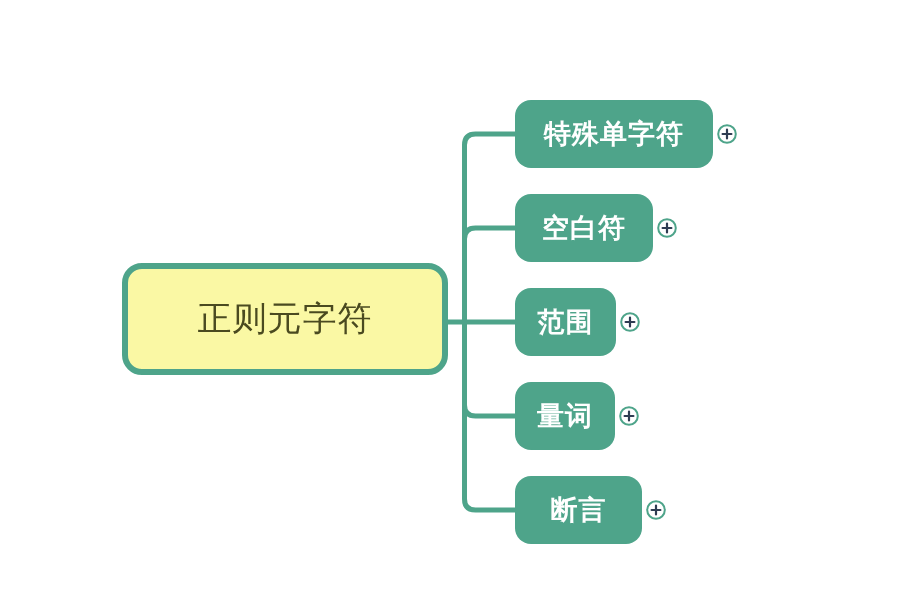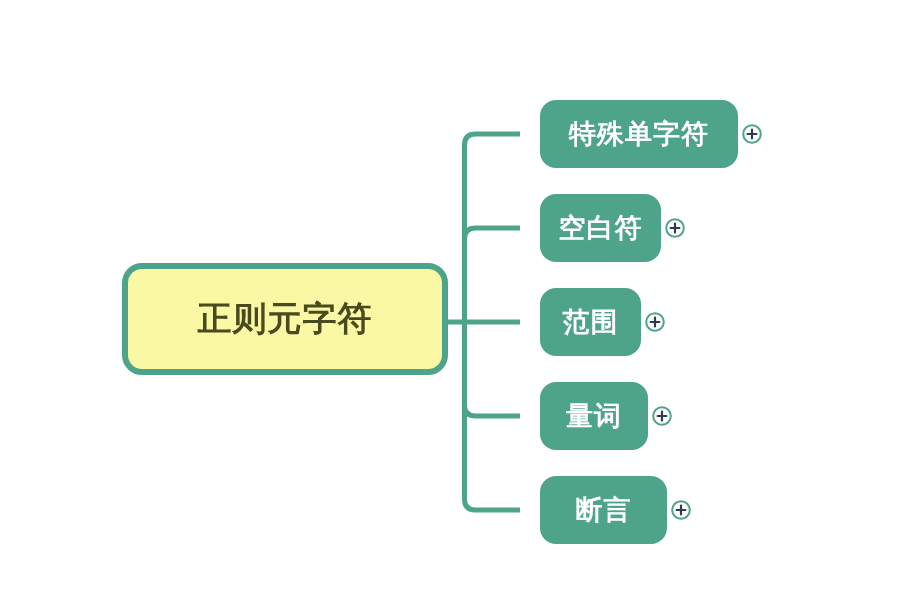--- a/index.html
+++ b/index.html
@@ -36,27 +36,27 @@
     width: 326px; height: 112px;
     background: var(--root-fill);
     border: 6px solid var(--branch-green);
     border-radius: 20px;
     display: flex;
     align-items: center;
     justify-content: center;
   }
   .root-node span {
     font-size: 34px;
-    font-weight: bold;
+    font-weight: normal;
     letter-spacing: 1px;
     color: var(--root-text);
   }
   .branch-row {
     position: absolute;
-    left: 540px;
+    left: 515px;
     height: 68px;
     display: flex;
     align-items: center;
     text-align: center;
   }
   .child-node {
     height: 68px;
     background: var(--branch-green);
     border-radius: 16px;
     display: flex;
@@ -111,21 +111,21 @@
     </div>
     <span class="expand-btn">
       <svg viewBox="0 0 20 20" width="20" height="20">
           <circle cx="10" cy="10" r="8.8"></circle>
           <path d="M10 5.6 V14.4 M5.6 10 H14.4"></path>
         </svg>
     </span>
   </div>
 
   <div class="branch-row" style="top:194px">
-    <div class="child-node" style="width:121px">
+    <div class="child-node" style="width:138px">
       <span>空白符</span>
     </div>
     <span class="expand-btn">
       <svg viewBox="0 0 20 20" width="20" height="20">
           <circle cx="10" cy="10" r="8.8"></circle>
           <path d="M10 5.6 V14.4 M5.6 10 H14.4"></path>
         </svg>
     </span>
   </div>
 
@@ -135,21 +135,21 @@
     </div>
     <span class="expand-btn">
       <svg viewBox="0 0 20 20" width="20" height="20">
           <circle cx="10" cy="10" r="8.8"></circle>
           <path d="M10 5.6 V14.4 M5.6 10 H14.4"></path>
         </svg>
     </span>
   </div>
 
   <div class="branch-row" style="top:382px">
-    <div class="child-node" style="width:108px">
+    <div class="child-node" style="width:100px">
       <span>量词</span>
     </div>
     <span class="expand-btn">
       <svg viewBox="0 0 20 20" width="20" height="20">
           <circle cx="10" cy="10" r="8.8"></circle>
           <path d="M10 5.6 V14.4 M5.6 10 H14.4"></path>
         </svg>
     </span>
   </div>
 

